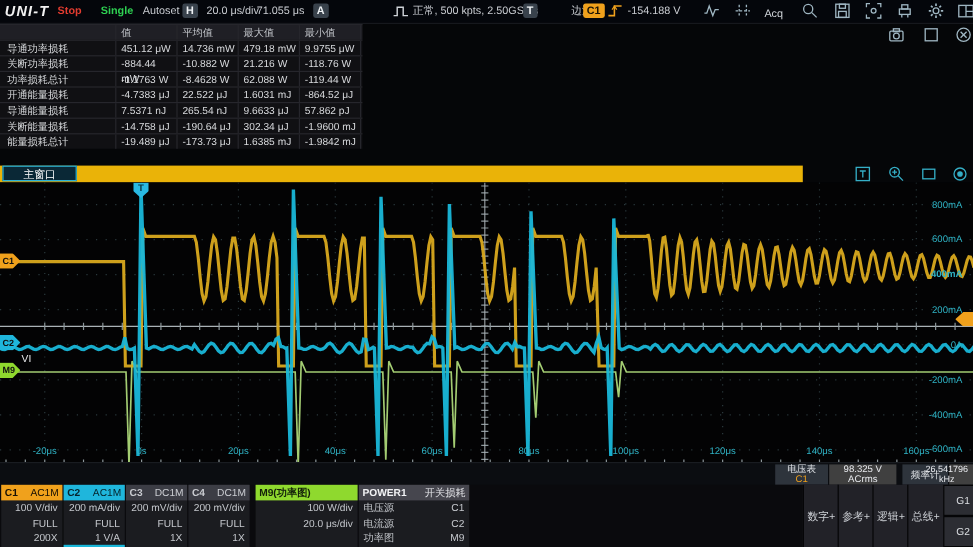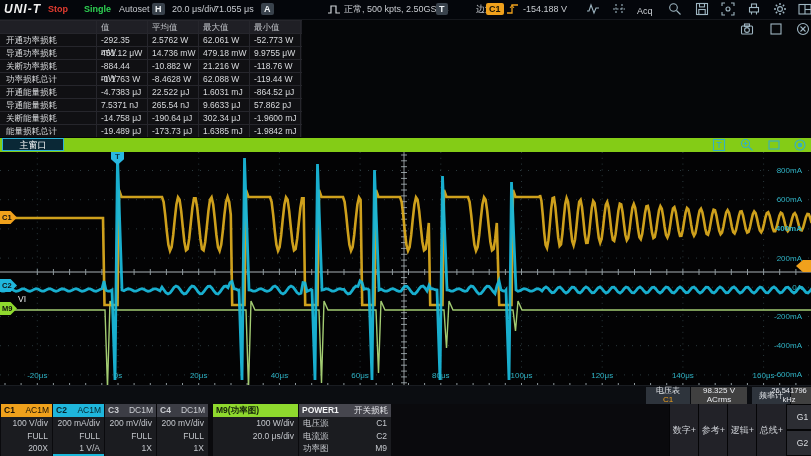--- a/index.html
+++ b/index.html
@@ -19,21 +19,21 @@
   .icon svg{display:block;}
   .tbicon{top:2px!important;}
   
   #mtable{position:absolute;left:0;top:20px;width:302px;background:#101013;font-size:8.5px;}
   #mtable .title{height:14px;line-height:14px;padding-left:6px;color:#e2e4e8;background:#15151a;}
   .trow{display:flex;height:12px;line-height:12px;border-top:1px solid #26262c;}
   .thead{background:#1f1f25;color:#c3c6cb;}
   .tlabel{width:97px;padding-left:6px;box-sizing:border-box;border-right:1px solid #26262c;}
   .tcell{width:51px;padding-left:4px;box-sizing:border-box;border-right:1px solid #26262c;}
   
-  #tabbar{position:absolute;left:0;top:138px;width:811px;height:14px;background:#84cc16;}
+  #tabbar{position:absolute;left:0;top:138px;width:669px;height:14px;background:#eab308;}
   #maintab{position:absolute;left:2px;top:0;width:62px;height:13px;line-height:13px;text-align:center;
            background:#0a2836;border:1px solid #2bb3d6;box-sizing:border-box;color:#fff;font-size:9px;}
   .tabicon{position:absolute;top:0;color:#35aec6;}
   
   #plot{position:absolute;left:0;top:152px;width:811px;height:233px;background:#030304;}
   #wavesvg{position:absolute;left:0;top:0;}
   .ylab{position:absolute;right:9px;height:9px;line-height:9px;font-size:8px;color:#2fb2c4;}
   .xlab{position:absolute;top:219px;width:44px;margin-left:-22px;text-align:center;font-size:8px;color:#2fb2c4;}
   .chmark{position:absolute;left:0;width:17px;height:13px;font-size:7.5px;font-weight:bold;line-height:13px;padding-left:2px;box-sizing:border-box;color:#101010;
           clip-path:polygon(0 0,62% 0,100% 50%,62% 100%,0 100%);}
@@ -147,27 +147,20 @@
 
   <div id="mtable">
     <div class="trow thead">
       <span class="tlabel"></span>
       <span class="tcell">值</span>
       <span class="tcell">平均值</span>
       <span class="tcell">最大值</span>
       <span class="tcell">最小值</span>
     </div>
     <div id="mtbody">
-        <div class="trow">
-          <span class="tlabel">开通功率损耗</span>
-          <span class="tcell">-292.35 mW</span>
-          <span class="tcell">2.5762 W</span>
-          <span class="tcell">62.061 W</span>
-          <span class="tcell">-52.773 W</span>
-        </div>
         <div class="trow">
           <span class="tlabel">导通功率损耗</span>
           <span class="tcell">451.12 μW</span>
           <span class="tcell">14.736 mW</span>
           <span class="tcell">479.18 mW</span>
           <span class="tcell">9.9755 μW</span>
         </div>
         <div class="trow">
           <span class="tlabel">关断功率损耗</span>
           <span class="tcell">-884.44 mW</span>

